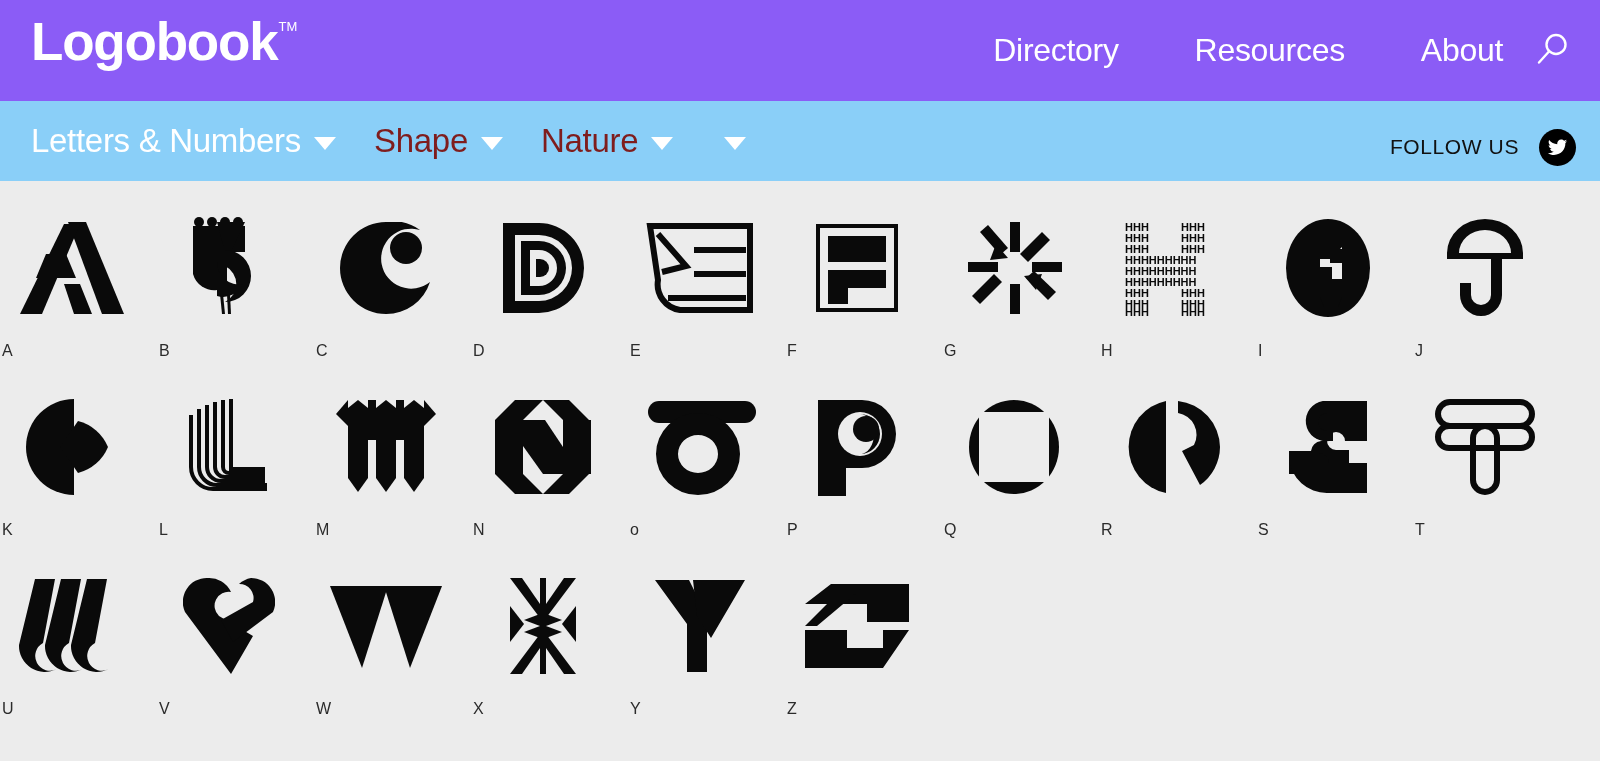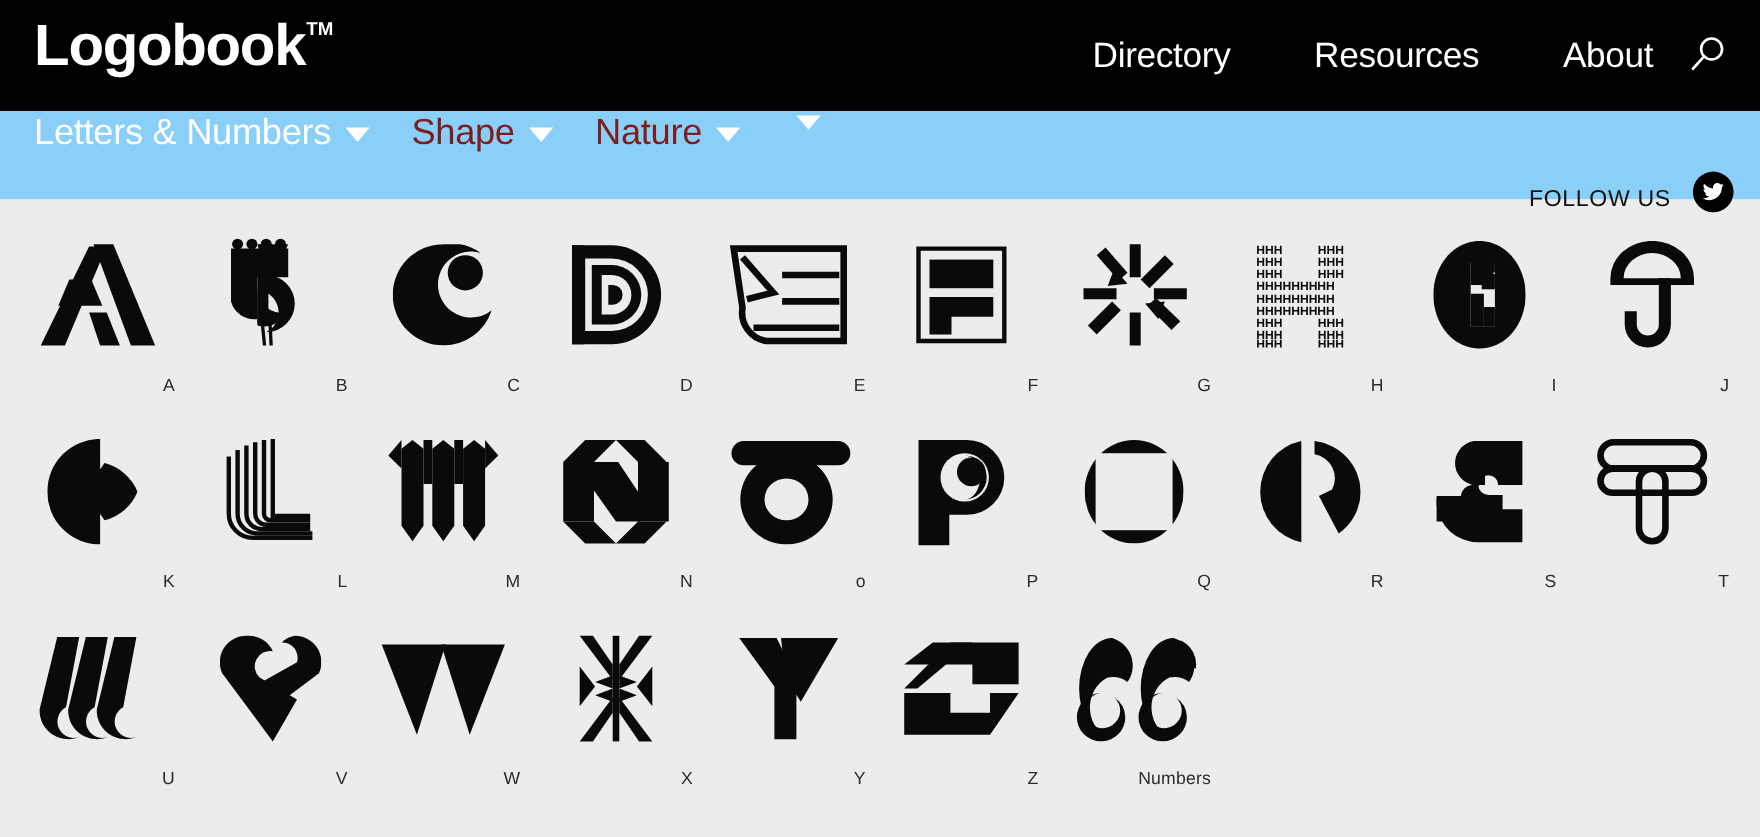--- a/index.html
+++ b/index.html
@@ -7,35 +7,35 @@
     width: 1600px; height: 761px;
     background: #ececec;
     font-family: "Liberation Sans", sans-serif;
     overflow: hidden;
   }
 
   
   #top-header {
     position: relative;
     width: 1600px; height: 101px;
-    background: #000000;
+    background: #8b5cf6;
     display: flex; align-items: center;
   }
   #brand {
     position: absolute; left: 31px; top: 9px;
     display: flex; align-items: flex-start;
     color: #ffffff;
     user-select: none;
   }
   #brand-name {
     font-size: 53px; font-weight: bold; letter-spacing: -1.2px;
     line-height: 66px;
   }
   #brand-tm {
-    font-size: 17px; font-weight: bold; line-height: 24px;
+    font-size: 13px; font-weight: normal; line-height: 24px;
     margin-left: 1px; margin-top: 6px;
   }
   #main-nav {
     position: absolute; right: 97px; top: 0; height: 101px;
     display: flex; align-items: center; gap: 76px;
   }
   .main-nav-item {
     color: #ffffff; font-size: 32px; font-weight: 400;
     letter-spacing: -0.3px; white-space: nowrap; cursor: pointer;
   }
@@ -46,40 +46,40 @@
 
   
   #sub-nav {
     position: relative;
     width: 1600px; height: 80px;
     background: #8ACFF8;
     display: flex; align-items: center;
   }
   #cat-list {
     position: absolute; left: 31px; top: 0; height: 80px;
-    display: flex; align-items: flex-start;
+    display: flex; align-items: center;
   }
   .cat-item {
     display: flex; align-items: center; cursor: pointer;
     margin-right: 38px;
   }
   .cat-label {
     font-size: 33px; font-weight: 400; color: #7f1d1d;
     letter-spacing: -0.3px; white-space: nowrap;
   }
   .cat-item.active .cat-label { color: #ffffff; }
   .caret {
     width: 0; height: 0; margin-left: 13px; margin-top: 4px;
     border-left: 11px solid transparent;
     border-right: 11px solid transparent;
     border-top: 13px solid #ffffff;
   }
   #follow-group {
     position: absolute; right: 24px; top: 0; height: 92px;
-    display: flex; align-items: flex-end; gap: 20px;
+    display: flex; align-items: center; gap: 20px;
   }
   #follow-label {
     font-size: 21px; letter-spacing: 0.6px; color: #111111;
     white-space: nowrap;
   }
   #twitter-btn {
     width: 37px; height: 37px; border-radius: 50%;
     background: #000000; display: flex;
     align-items: center; justify-content: center; cursor: pointer;
   }
@@ -87,21 +87,21 @@
   
   #logo-grid {
     position: relative;
     width: 1600px; height: 580px;
     padding: 24px 0 0 0;
   }
   .grid-row { display: flex; height: 179px; }
   .grid-cell {
     width: 157px; flex: 0 0 157px;
     display: flex; flex-direction: column;
-    align-items: flex-end; justify-content: flex-start;
+    align-items: flex-start; justify-content: flex-start;
     cursor: pointer;
   }
   .cell-art {
     height: 110px; width: 140px;
     display: flex; align-items: center; justify-content: center;
     margin-top: 8px;
   }
   .cell-art svg { display: block; }
   .cell-label {
     margin-top: 19px;
@@ -557,28 +557,14 @@
             <g fill="#0a0a0a">
           <path d="M28 2 h78 v38 H64 v-18 H2 z"></path>
           <path d="M80 48 h26 L80 86 H2 V48 h42 v18 h36 z"></path>
           <path d="M2 44 L44 2 h20 L14 44 z"></path>
         </g>
           </svg>
       </div>
       <span class="cell-label">Z</span>
     </div>
 
-    <div class="grid-cell">
-      <div class="cell-art">
-        <svg width="116" height="96" viewBox="0 0 116 96">
-            <g fill="#0a0a0a">
-          <path d="M38 2 a30 46 0 0 0 0 92 a28 30 0 0 1 -4 -56 a22 22 0 0 1 18 4 a26 26 0 0 0 -14 -40 z"></path>
-          <path d="M28 52 a22 22 0 1 0 22 22 a22 22 0 0 0 -10 -18 a16 16 0 1 1 -12 -4 z"></path>
-          <path d="M94 2 a30 46 0 0 0 0 92 a28 30 0 0 1 -4 -56 a22 22 0 0 1 18 4 a26 26 0 0 0 -14 -40 z"></path>
-          <path d="M84 52 a22 22 0 1 0 22 22 a22 22 0 0 0 -10 -18 a16 16 0 1 1 -12 -4 z"></path>
-          <path d="M100 4 a24 24 0 0 1 14 26 l-18 -10 z"></path>
-        </g>
-          </svg>
-      </div>
-      <span class="cell-label">Numbers</span>
-    </div>
   </div>
 </div>
 
 </body></html>

